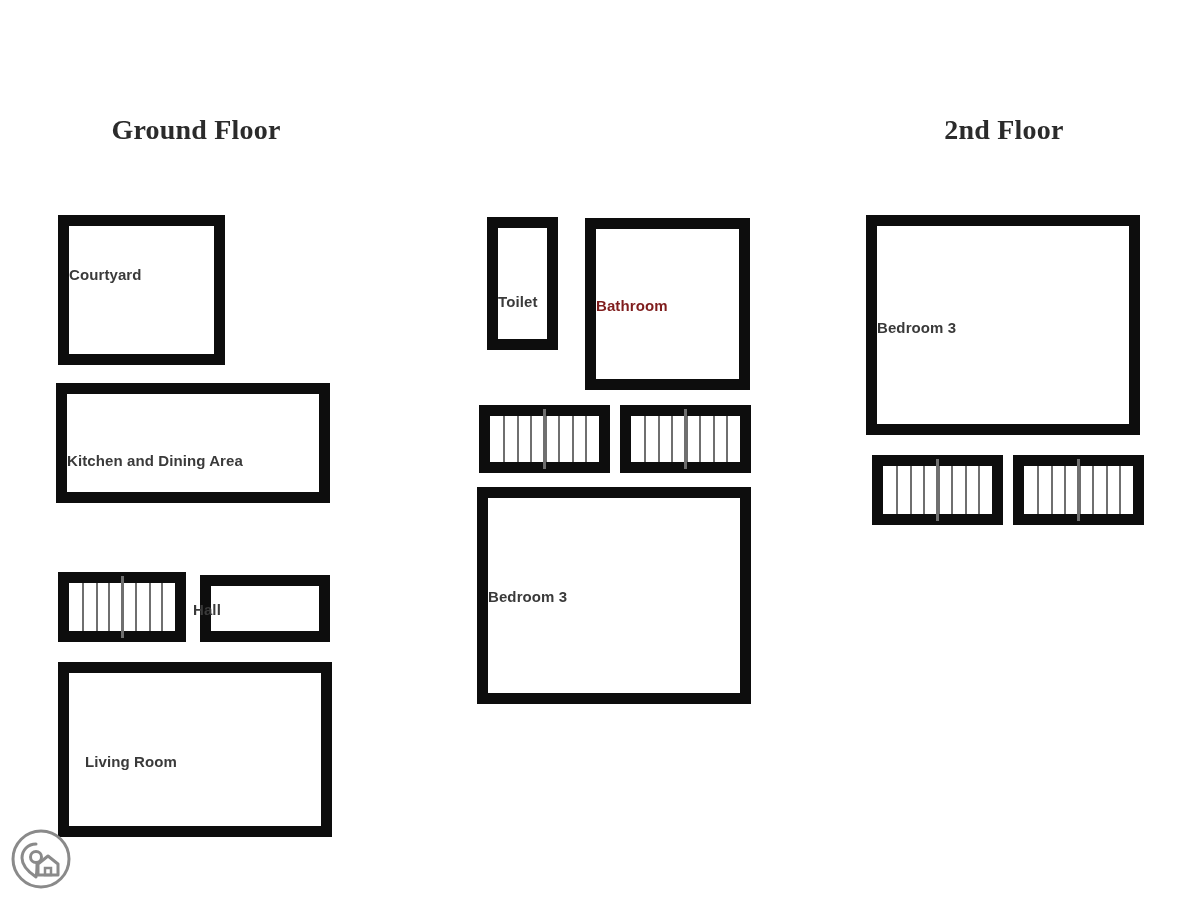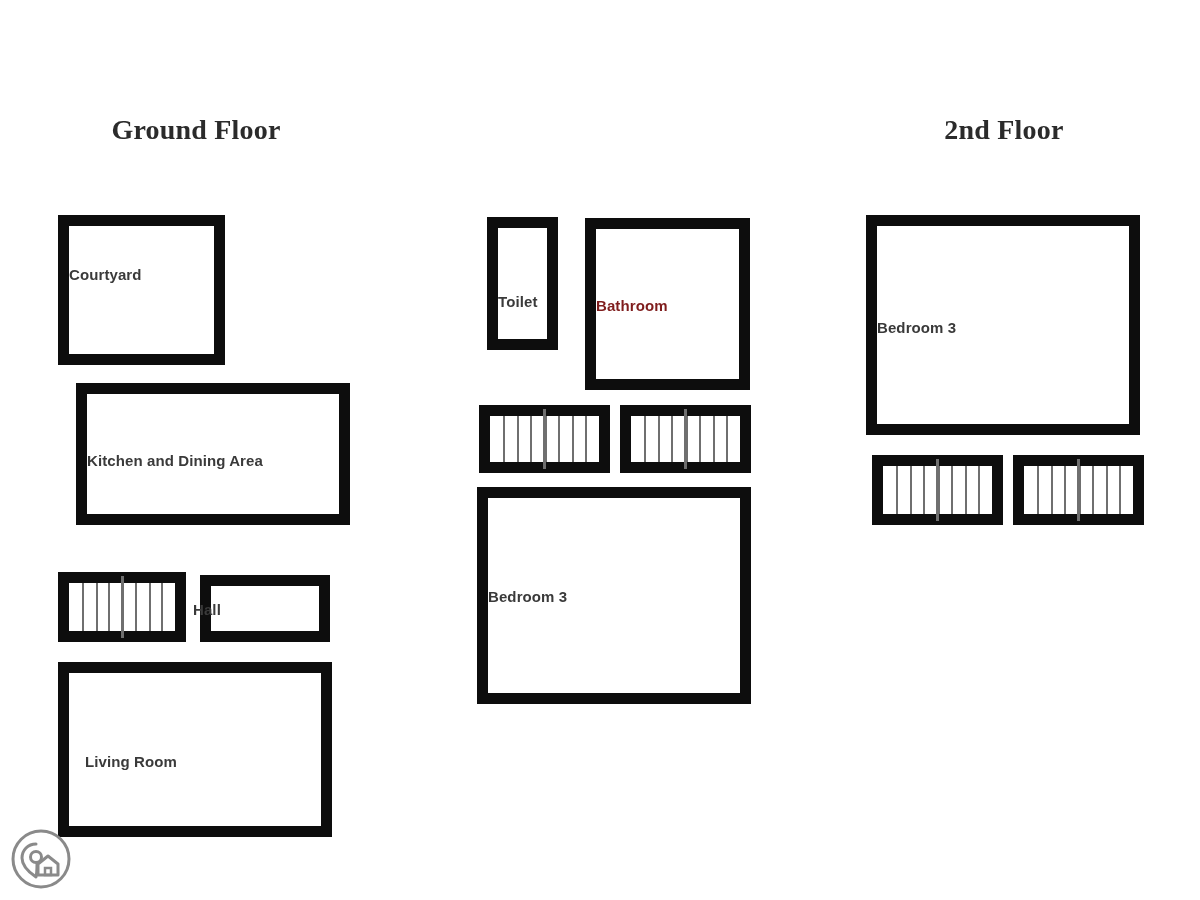--- a/index.html
+++ b/index.html
@@ -88,21 +88,21 @@
 <body>
 
 <div id="canvas">
 
   <div class="floor-title" style="left: 100px; top: 114px; width: 192px; color: rgb(43, 43, 43);">Ground Floor</div>
 
   <div class="room" style="left: 58px; top: 215px; width: 167px; height: 150px; border-color: rgb(13, 13, 13);">
     <div class="room-label" style="top: 40px; color: rgb(58, 58, 58);">Courtyard</div>
   </div>
 
-  <div class="room" style="left: 76px; top: 383px; width: 274px; height: 142px; border-color: rgb(13, 13, 13);">
+  <div class="room" style="left: 56px; top: 383px; width: 274px; height: 120px; border-color: rgb(13, 13, 13);">
     <div class="room-label" style="top: 58px; color: rgb(58, 58, 58);">Kitchen and Dining Area</div>
   </div>
 
   <div class="stair" style="left: 58px; top: 572px; width: 128px; height: 70px; border-color: rgb(13, 13, 13); background: rgb(13, 13, 13);">
     <div class="stair-inner">
       <div class="stair-tread" style="left: 12%; background: rgb(111, 111, 111);"></div>
       <div class="stair-tread" style="left: 25%; background: rgb(111, 111, 111);"></div>
       <div class="stair-tread" style="left: 37%; background: rgb(111, 111, 111);"></div>
       <div class="stair-tread" style="left: 50%; background: rgb(111, 111, 111);"></div>
       <div class="stair-tread" style="left: 62%; background: rgb(111, 111, 111);"></div>

